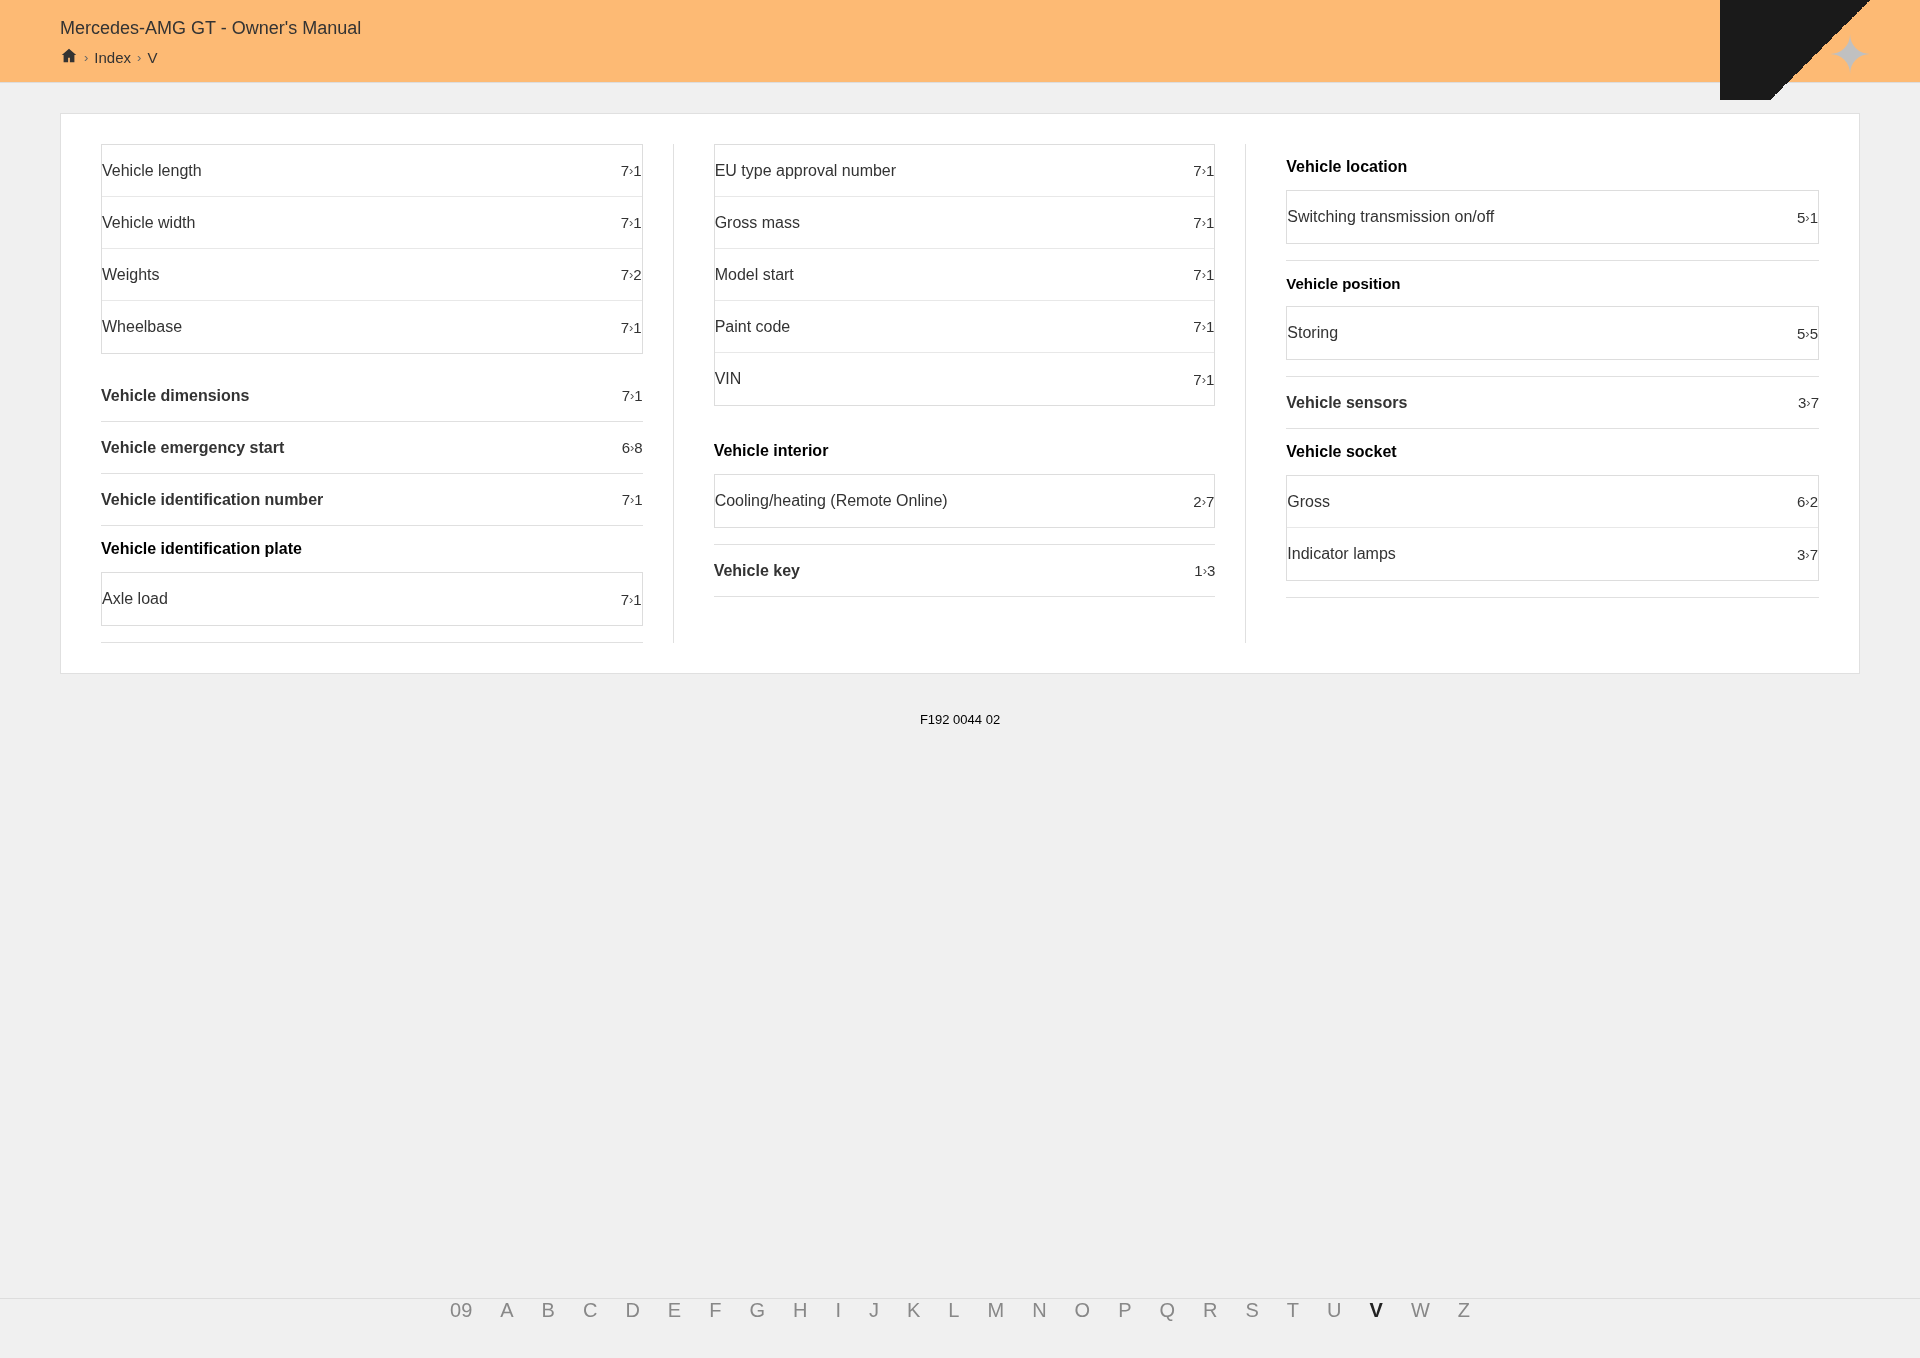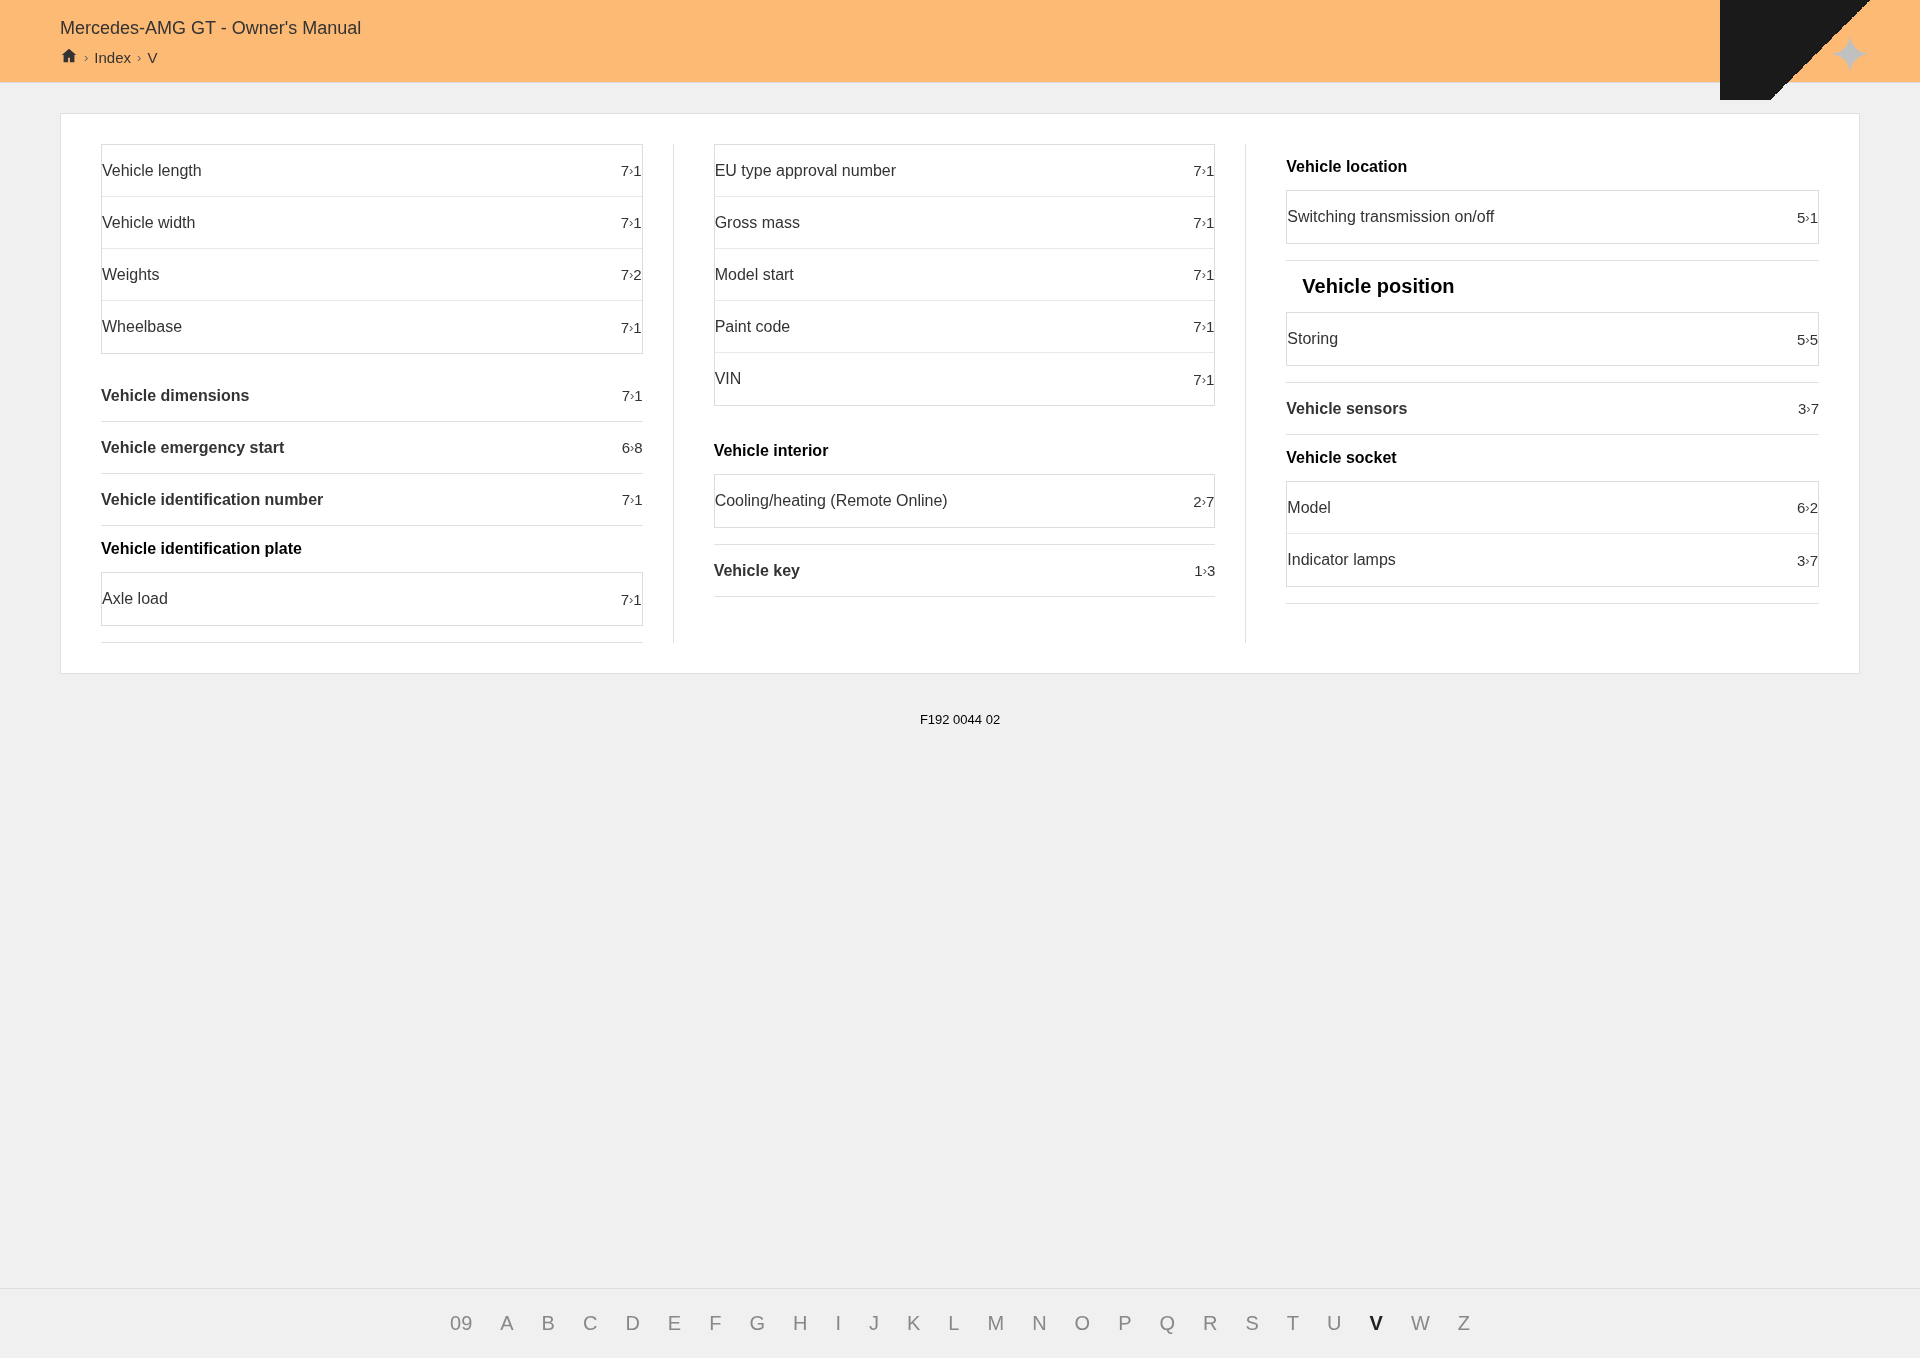--- a/index.html
+++ b/index.html
@@ -118,23 +118,22 @@
     }
 
     
     .alphabet-nav {
       position: fixed;
       bottom: 0;
       left: 0;
       right: 0;
       background: #f0f0f0;
       border-top: 1px solid #ddd;
-      height: 70px;
-      display: flex;
-      align-items: center;
+      height: 60px;
+      display: flex;
       justify-content: center;
       gap: 28px;
     }
     .alpha-item {
       font-size: 20px;
       color: #888;
       cursor: pointer;
       font-weight: 300;
     }
     .alpha-item.active {
@@ -276,39 +275,39 @@
         <div style="padding: 14px 0; font-weight: bold; font-size: 16px;">Vehicle location</div>
         <div style="border: 1px solid #ddd; margin-bottom: 16px;">
           <div class="index-row">
             <span class="index-label">Switching transmission on/off</span>
             <span class="index-page">5<span class="arrow-icon">›</span>1</span>
           </div>
         </div>
       </div>
 
       <div style="border-bottom: 1px solid #e0e0e0;">
-        <div style="padding: 14px 0; font-weight: bold; font-size: 20px; margin-left: 16px;">Vehicle position</div>
+        <div style="padding: 14px 0; font-weight: bold; font-size: 15px;">Vehicle position</div>
         <div style="border: 1px solid #ddd; margin-bottom: 16px;">
           <div class="index-row">
             <span class="index-label">Storing</span>
             <span class="index-page">5<span class="arrow-icon">›</span>5</span>
           </div>
         </div>
       </div>
 
       <div class="index-row" style="border-bottom: 1px solid #e0e0e0;">
         <span class="index-label bold">Vehicle sensors</span>
         <span class="index-page">3<span class="arrow-icon">›</span>7</span>
       </div>
 
       <div style="border-bottom: 1px solid #e0e0e0;">
         <div style="padding: 14px 0; font-weight: bold; font-size: 16px;">Vehicle socket</div>
         <div style="border: 1px solid #ddd; margin-bottom: 16px;">
           <div class="index-row">
-            <span class="index-label">Model</span>
+            <span class="index-label">Gross</span>
             <span class="index-page">6<span class="arrow-icon">›</span>2</span>
           </div>
           <div class="index-row">
             <span class="index-label">Indicator lamps</span>
             <span class="index-page">3<span class="arrow-icon">›</span>7</span>
           </div>
         </div>
       </div>
     </div>
 

